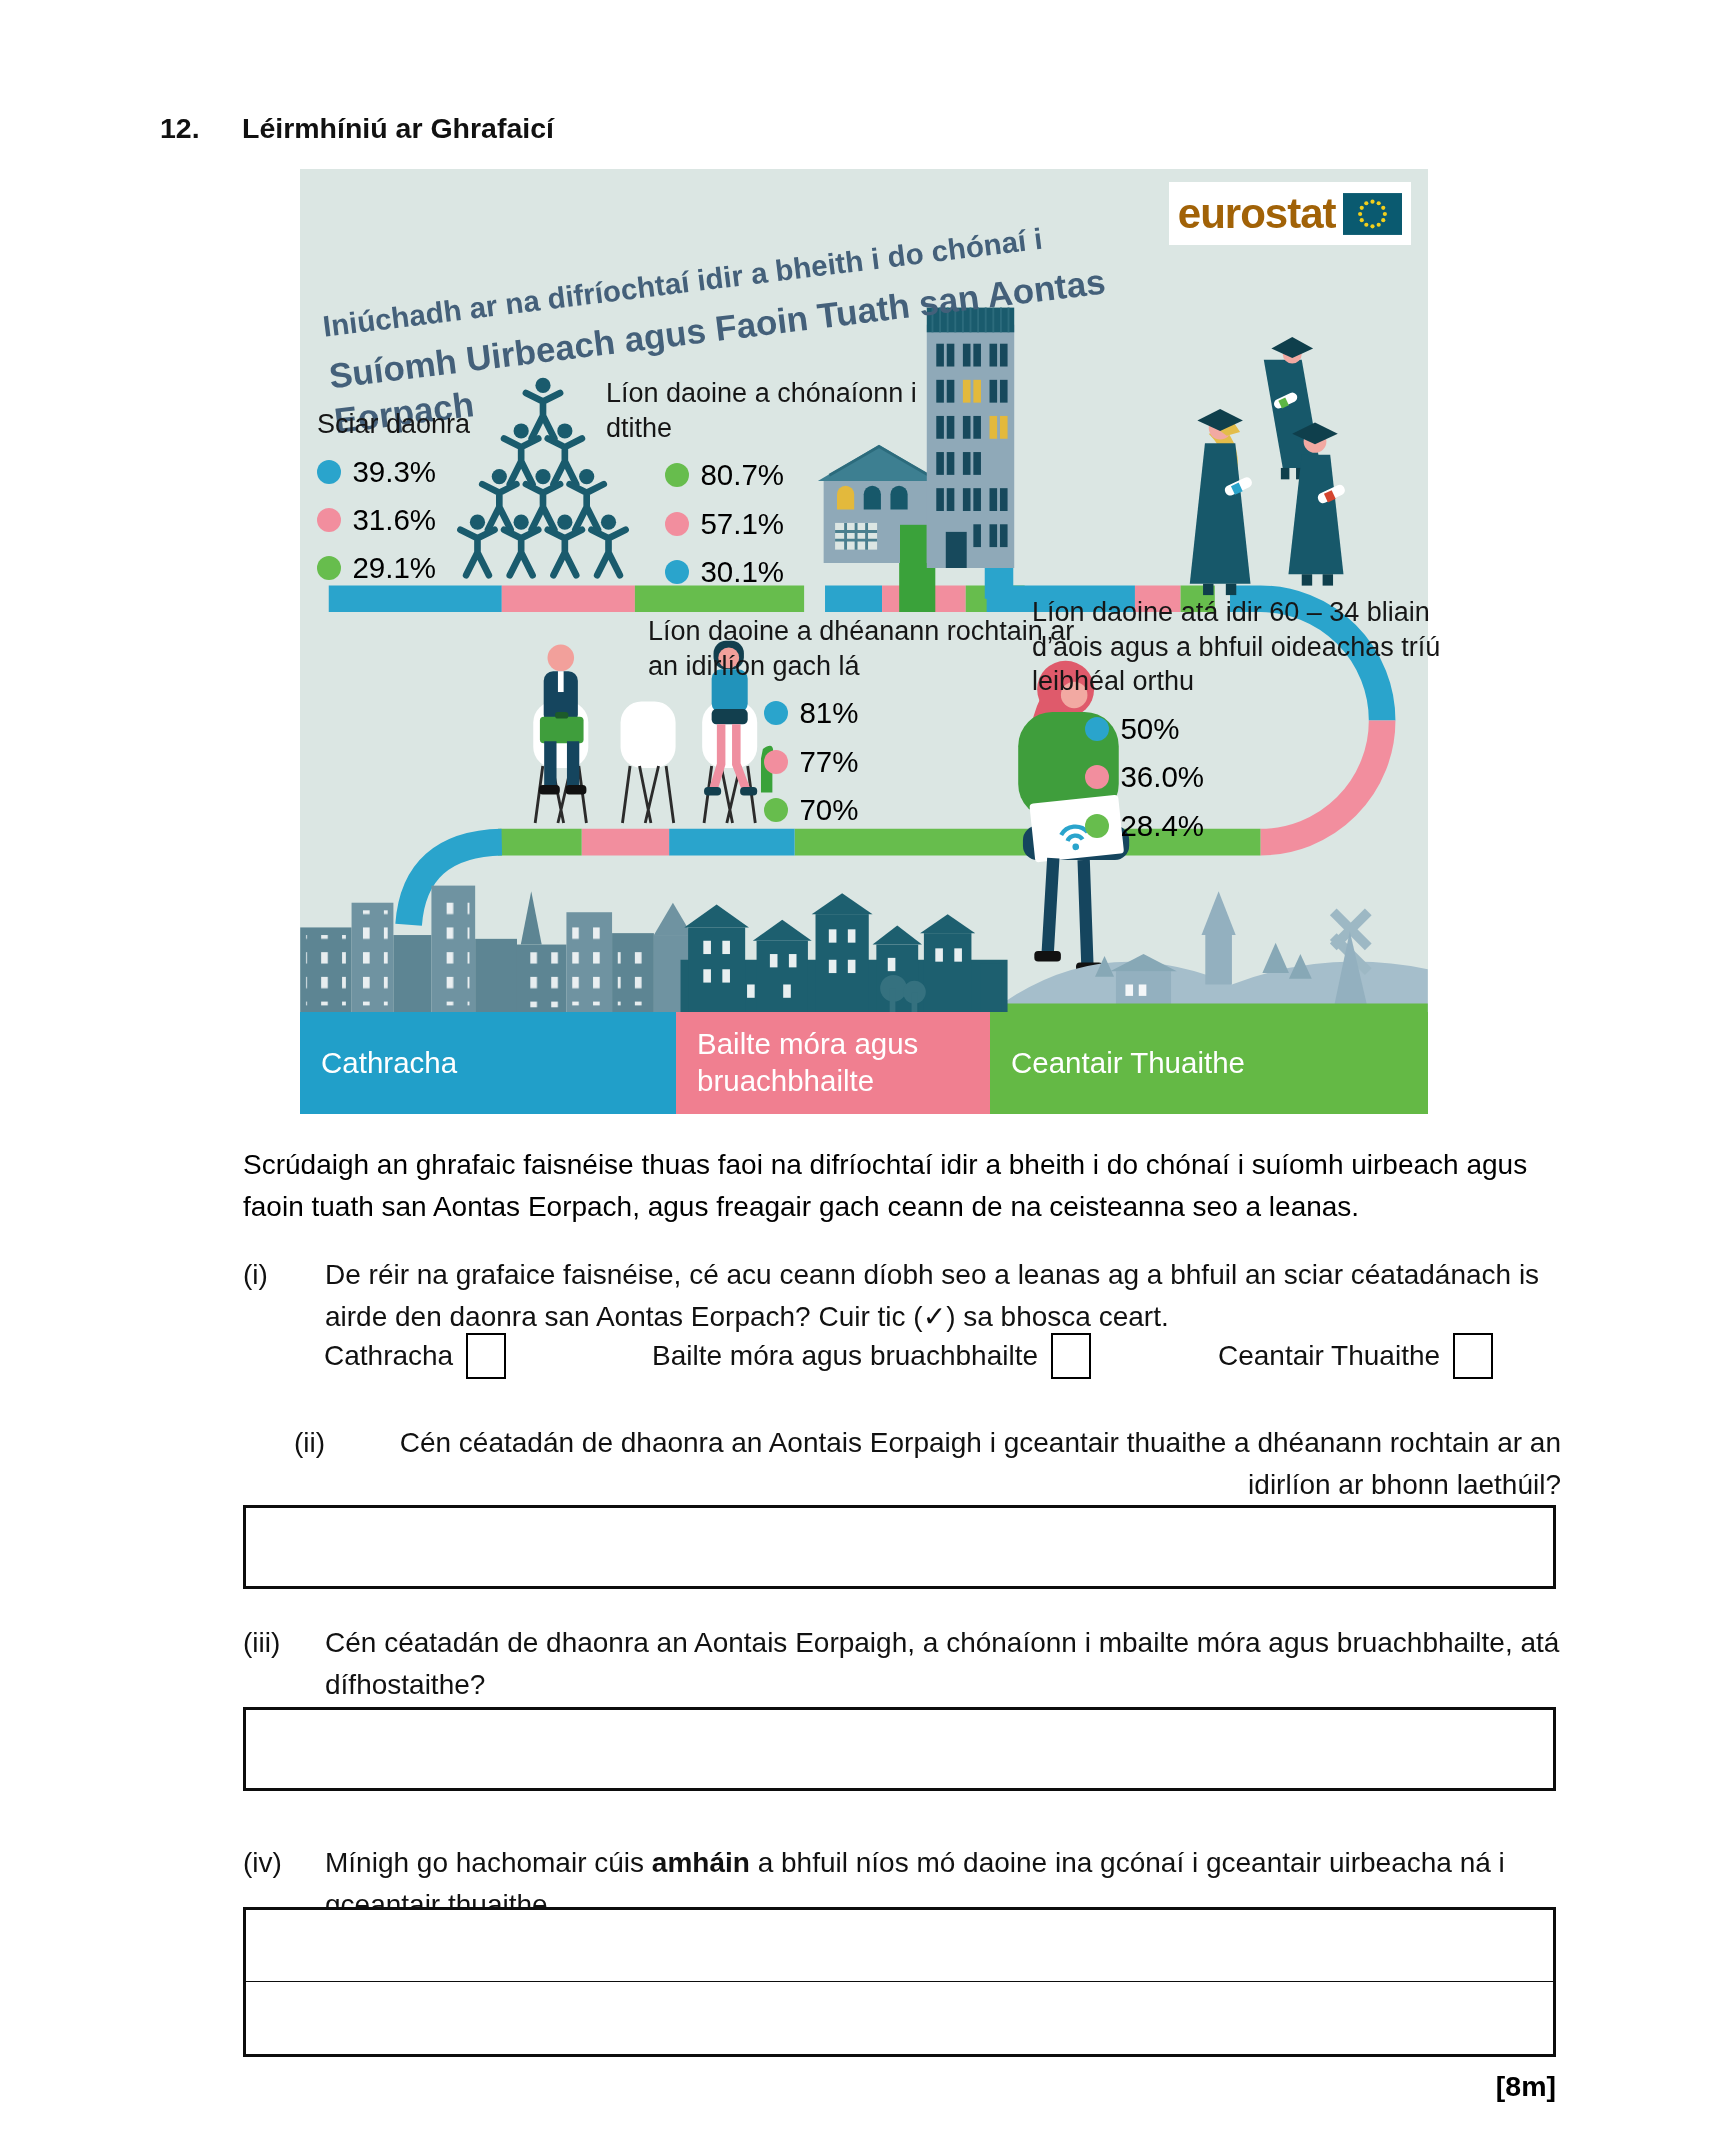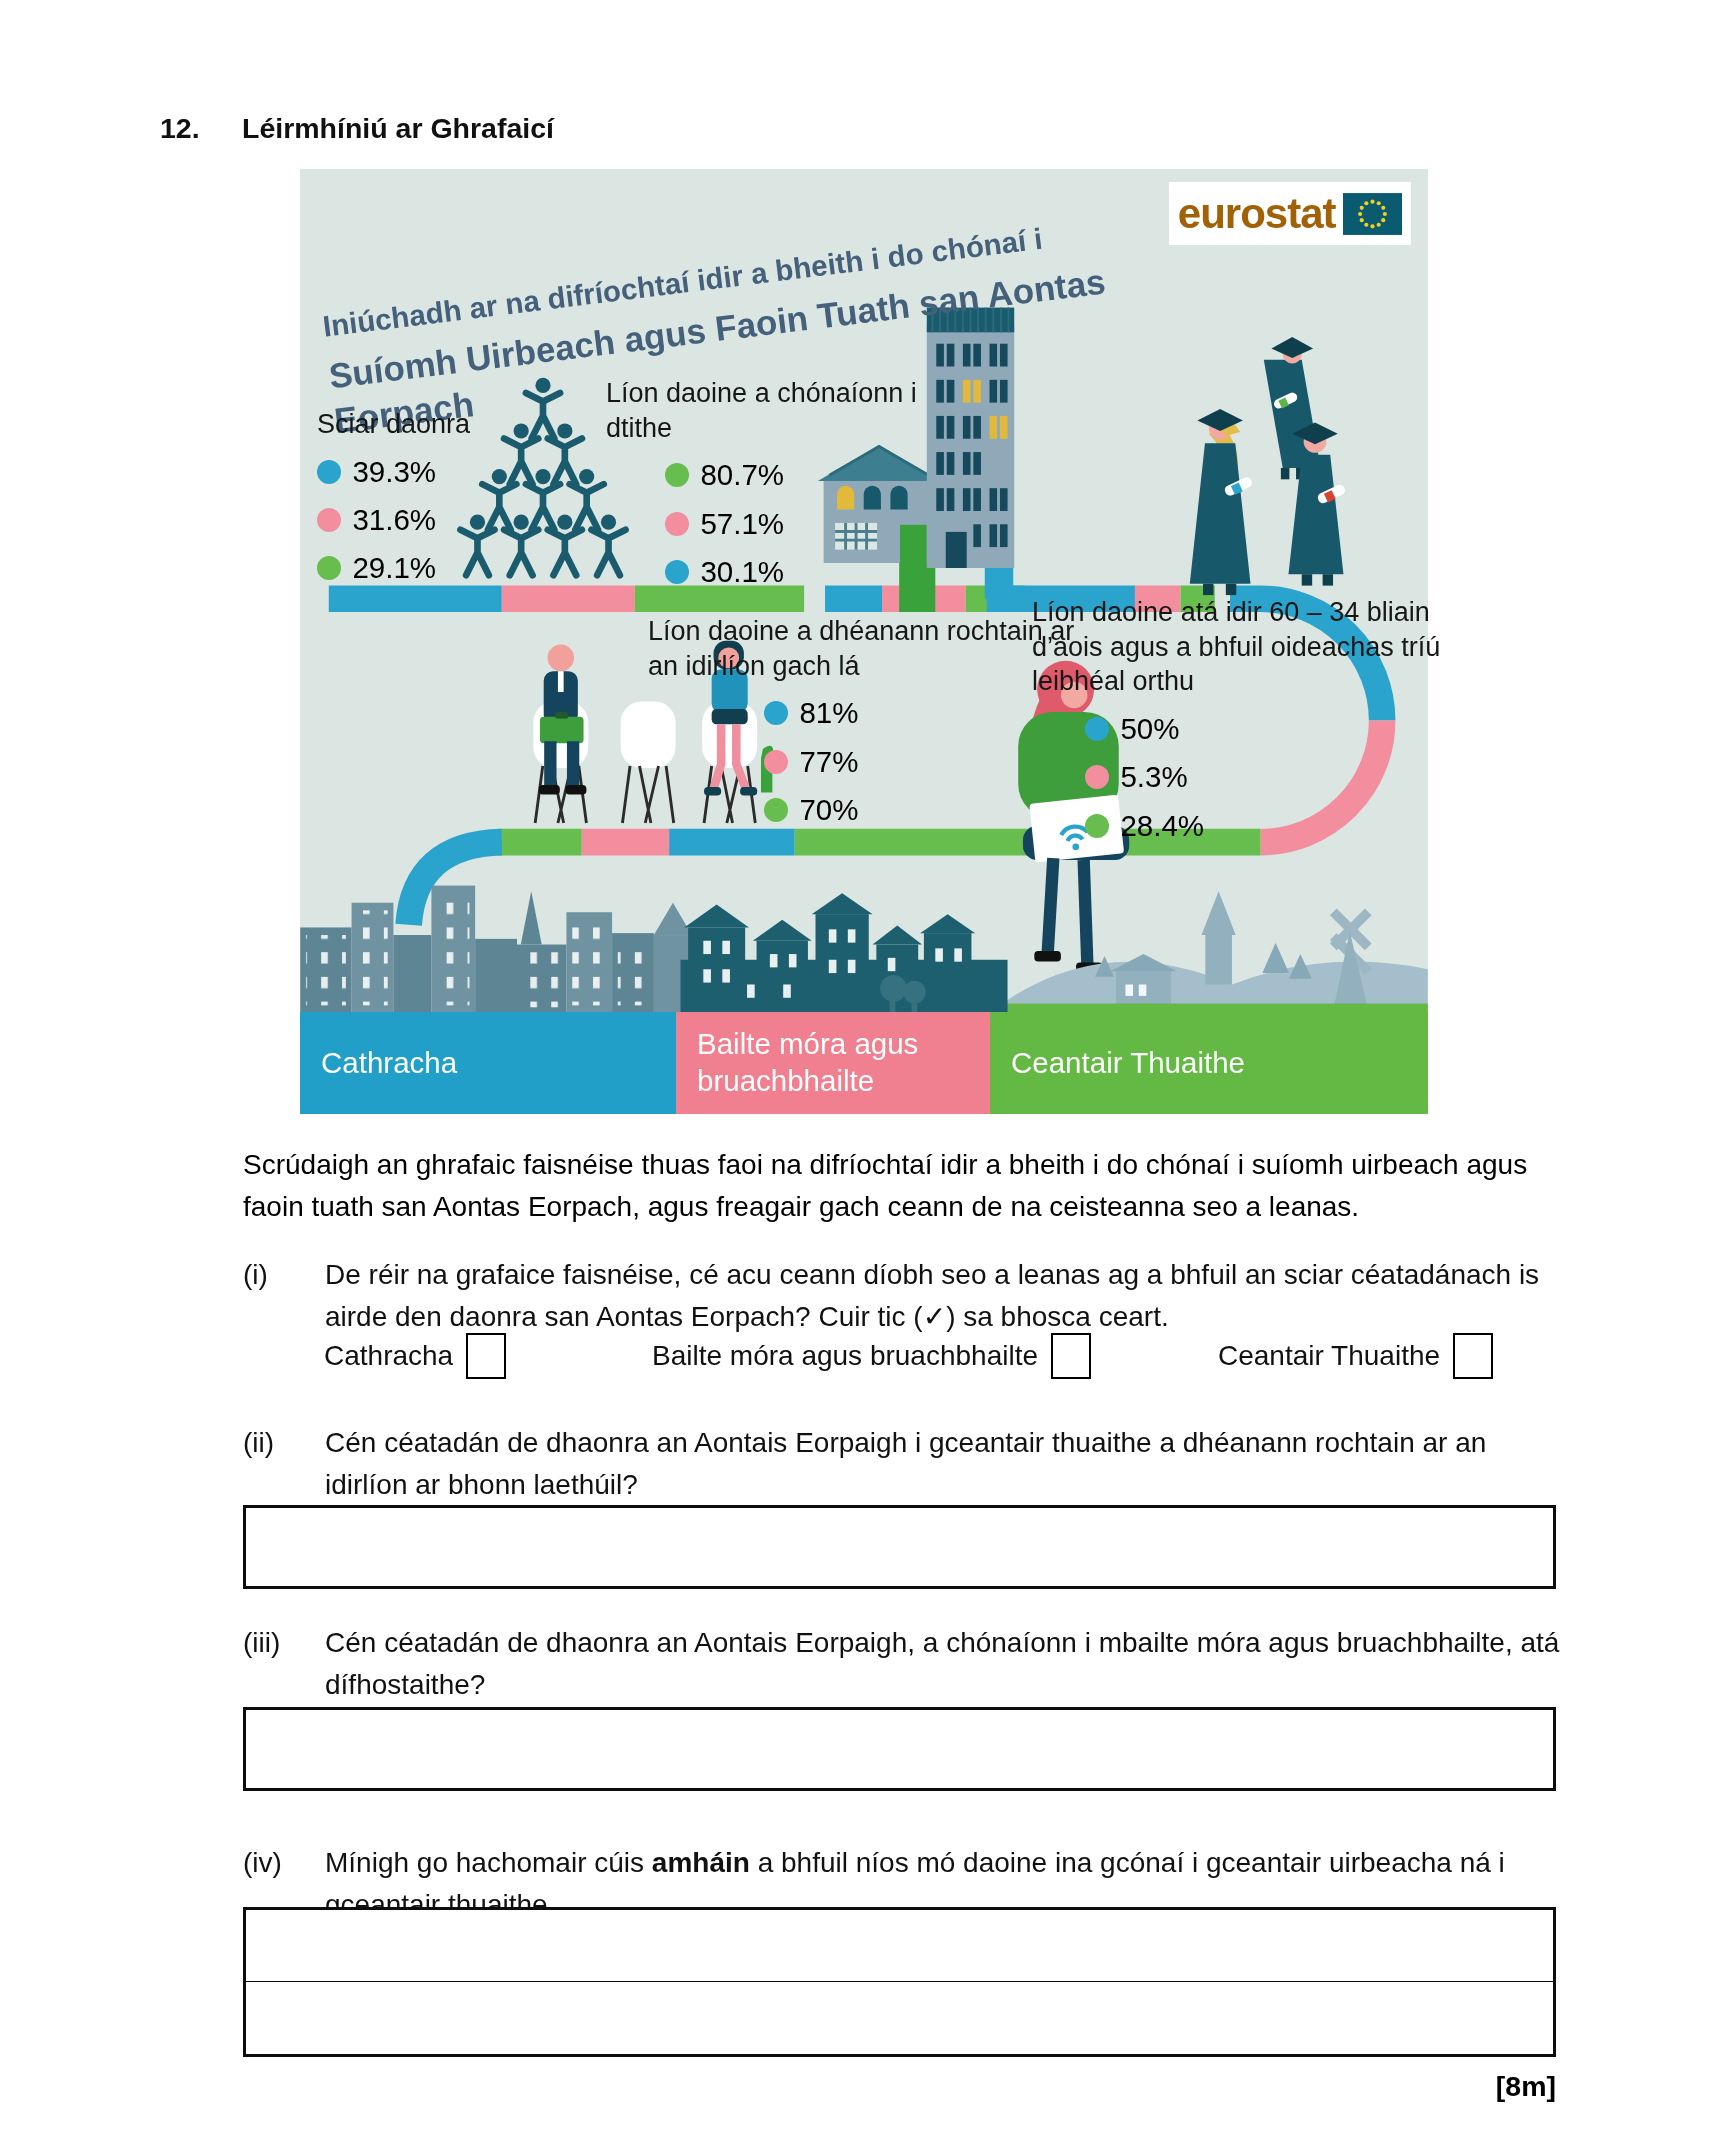--- a/index.html
+++ b/index.html
@@ -43,21 +43,21 @@
   .leg2{width:314px;background:#f07f90;}
   .leg3{width:438px;background:#64b945;}
 
   
   .bodytext{position:absolute;font-size:28px;line-height:1.5;color:#000;}
   .intro{left:243px;top:1144px;width:1332px;}
   .question{position:absolute;display:flex;}
   .q-num{width:82px;flex-shrink:0;font-size:28px;line-height:1.5;}
   .q-text{width:1236px;font-size:28px;line-height:1.5;}
   .q1{left:243px;top:1254px;}
-  .q2{left:243px;top:1422px;}
+  .q2{left:243px;top:1422px;text-align:right;}
   .q3{left:243px;top:1622px;}
   .q4{left:243px;top:1826px;margin-top:16px;}
 
   .options{position:absolute;left:324px;top:1333px;width:1265px;height:48px;}
   .opt{position:absolute;display:flex;align-items:center;font-size:28px;}
   .opt .box{width:36px;height:42px;border:2.9px solid #000;margin-left:13.3px;background:#fff;}
   .opt1{left:0;}
   .opt2{left:328px;}
   .opt3{left:894px;}
 
@@ -363,21 +363,21 @@
 
     <div class="stat" style="left:732px;top:426px;">
       <div class="stat-label" style="width:409px">Líon daoine atá idir 60 – 34 bliain d’aois agus a bhfuil oideachas tríú leibhéal orthu</div>
       <div class="rows" style="margin-left:53px">
         <div class="row">
             <span class="dot c-blue"></span>
             <span class="val">50%</span>
           </div>
         <div class="row">
             <span class="dot c-pink"></span>
-            <span class="val">5.3%</span>
+            <span class="val">36.0%</span>
           </div>
         <div class="row">
             <span class="dot c-green"></span>
             <span class="val">28.4%</span>
           </div>
       </div>
     </div>
 
     <svg class="skyline" width="1128" height="135" viewBox="0 0 1186 142">
       <defs>

